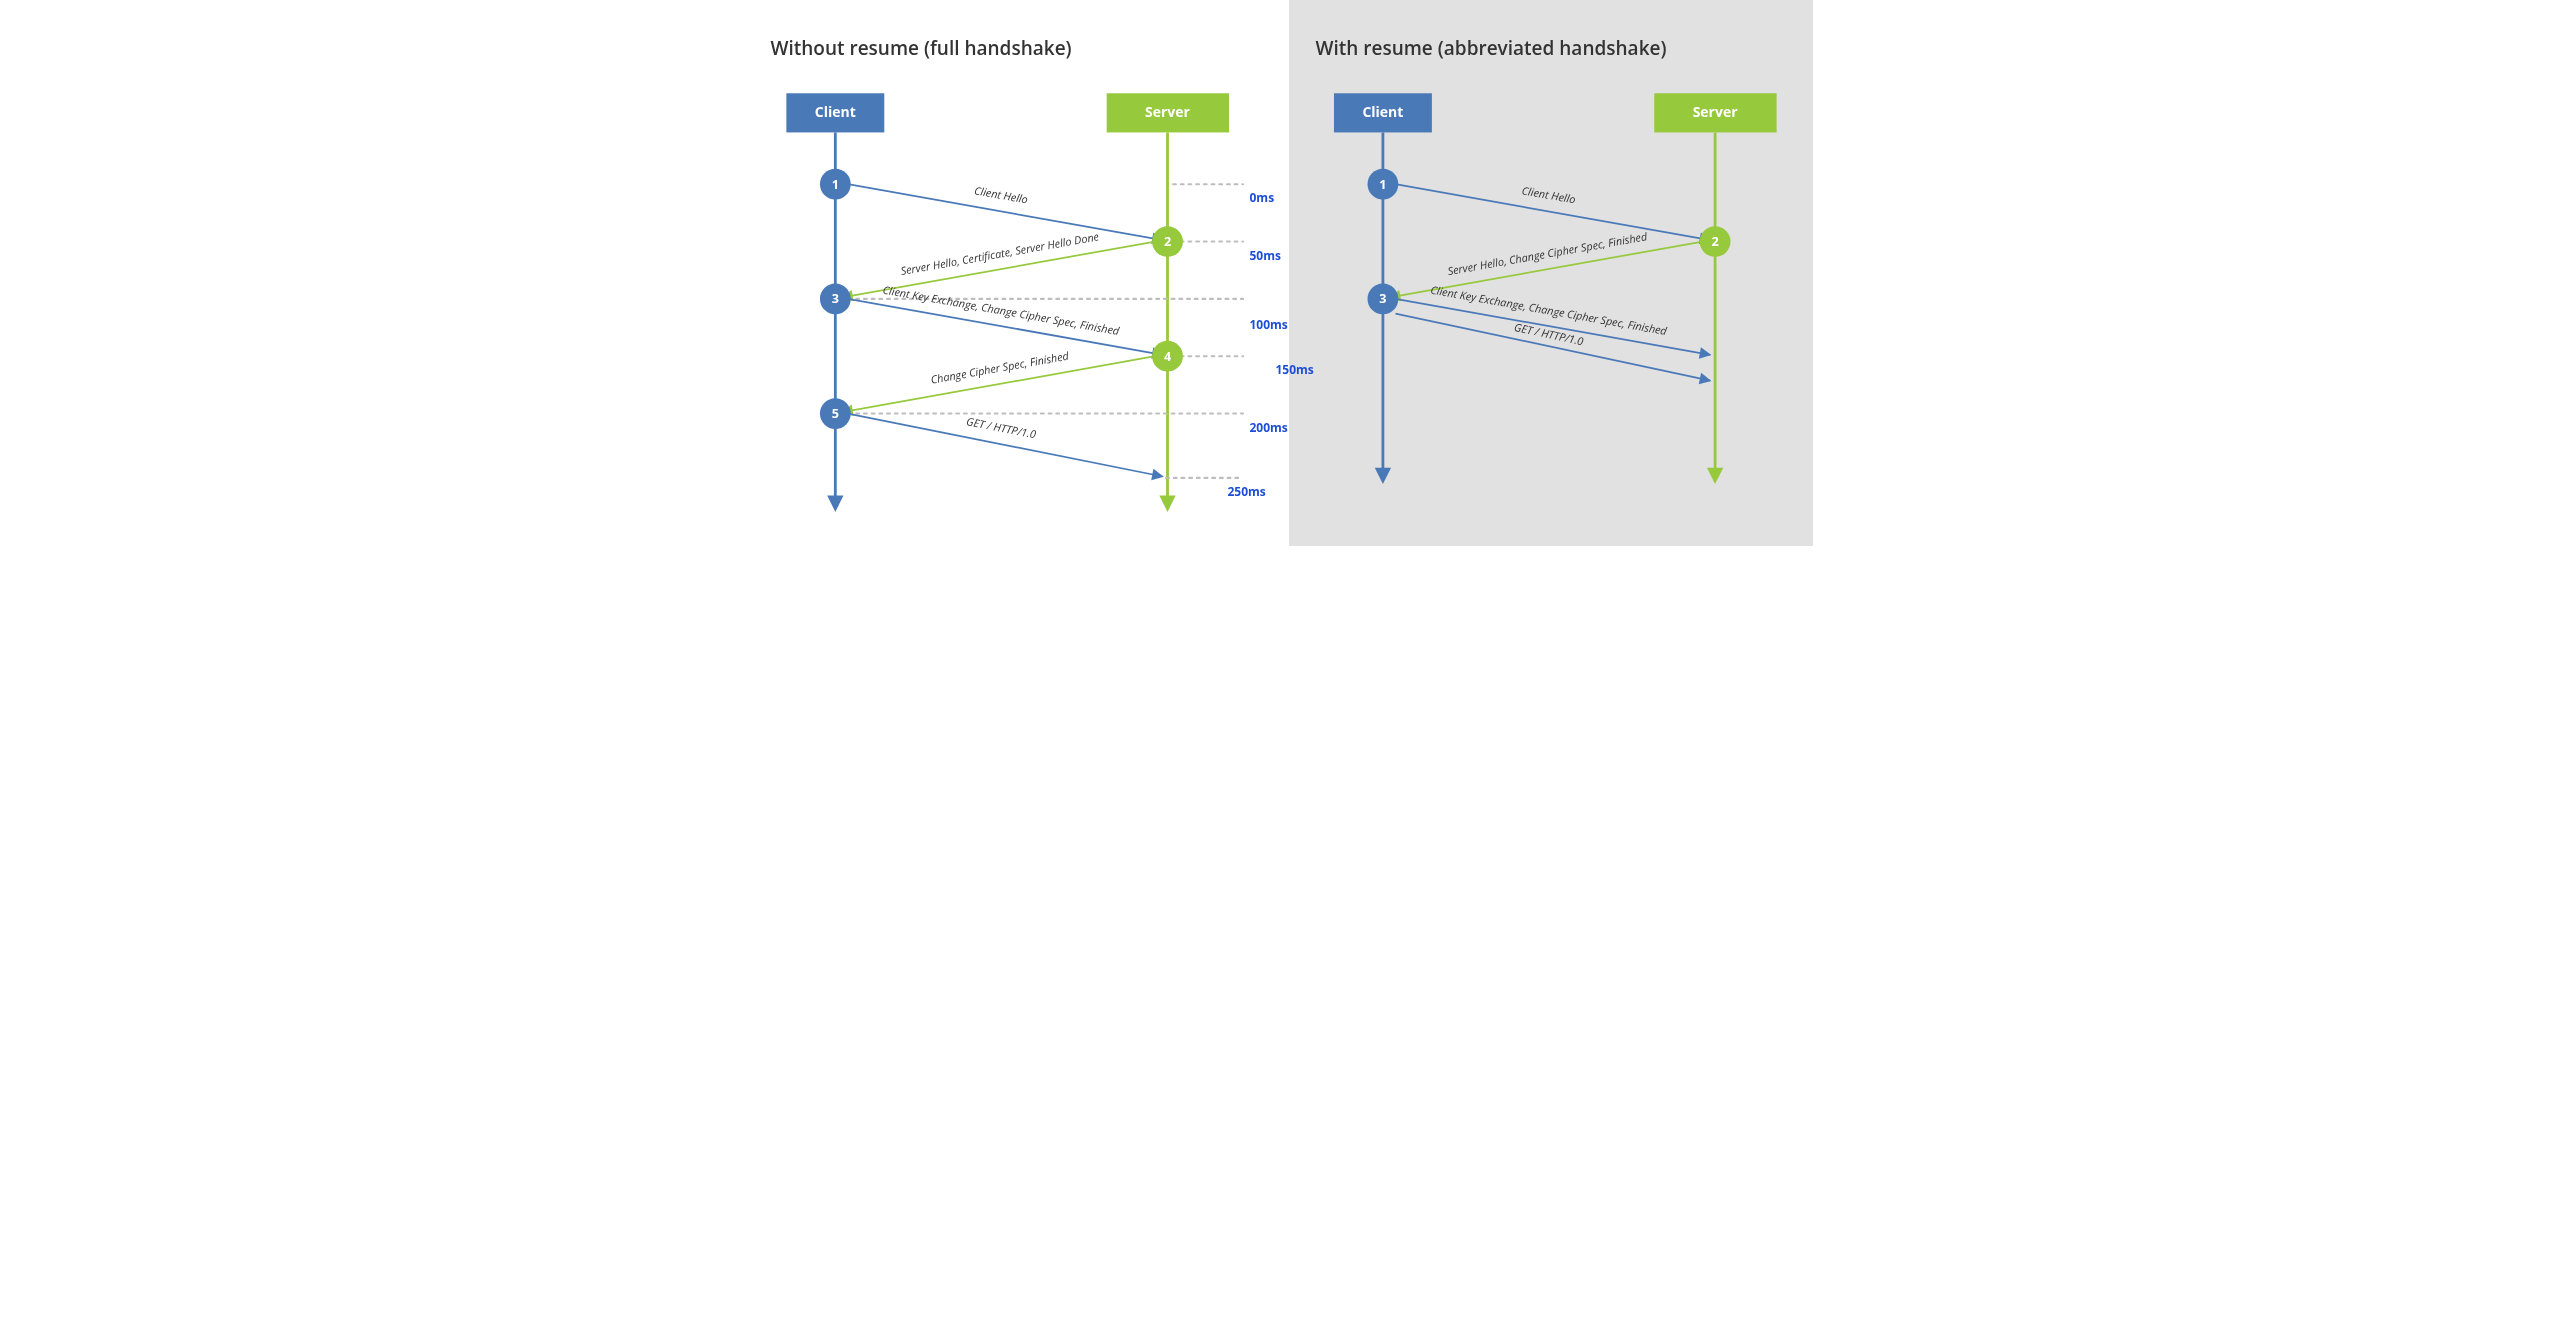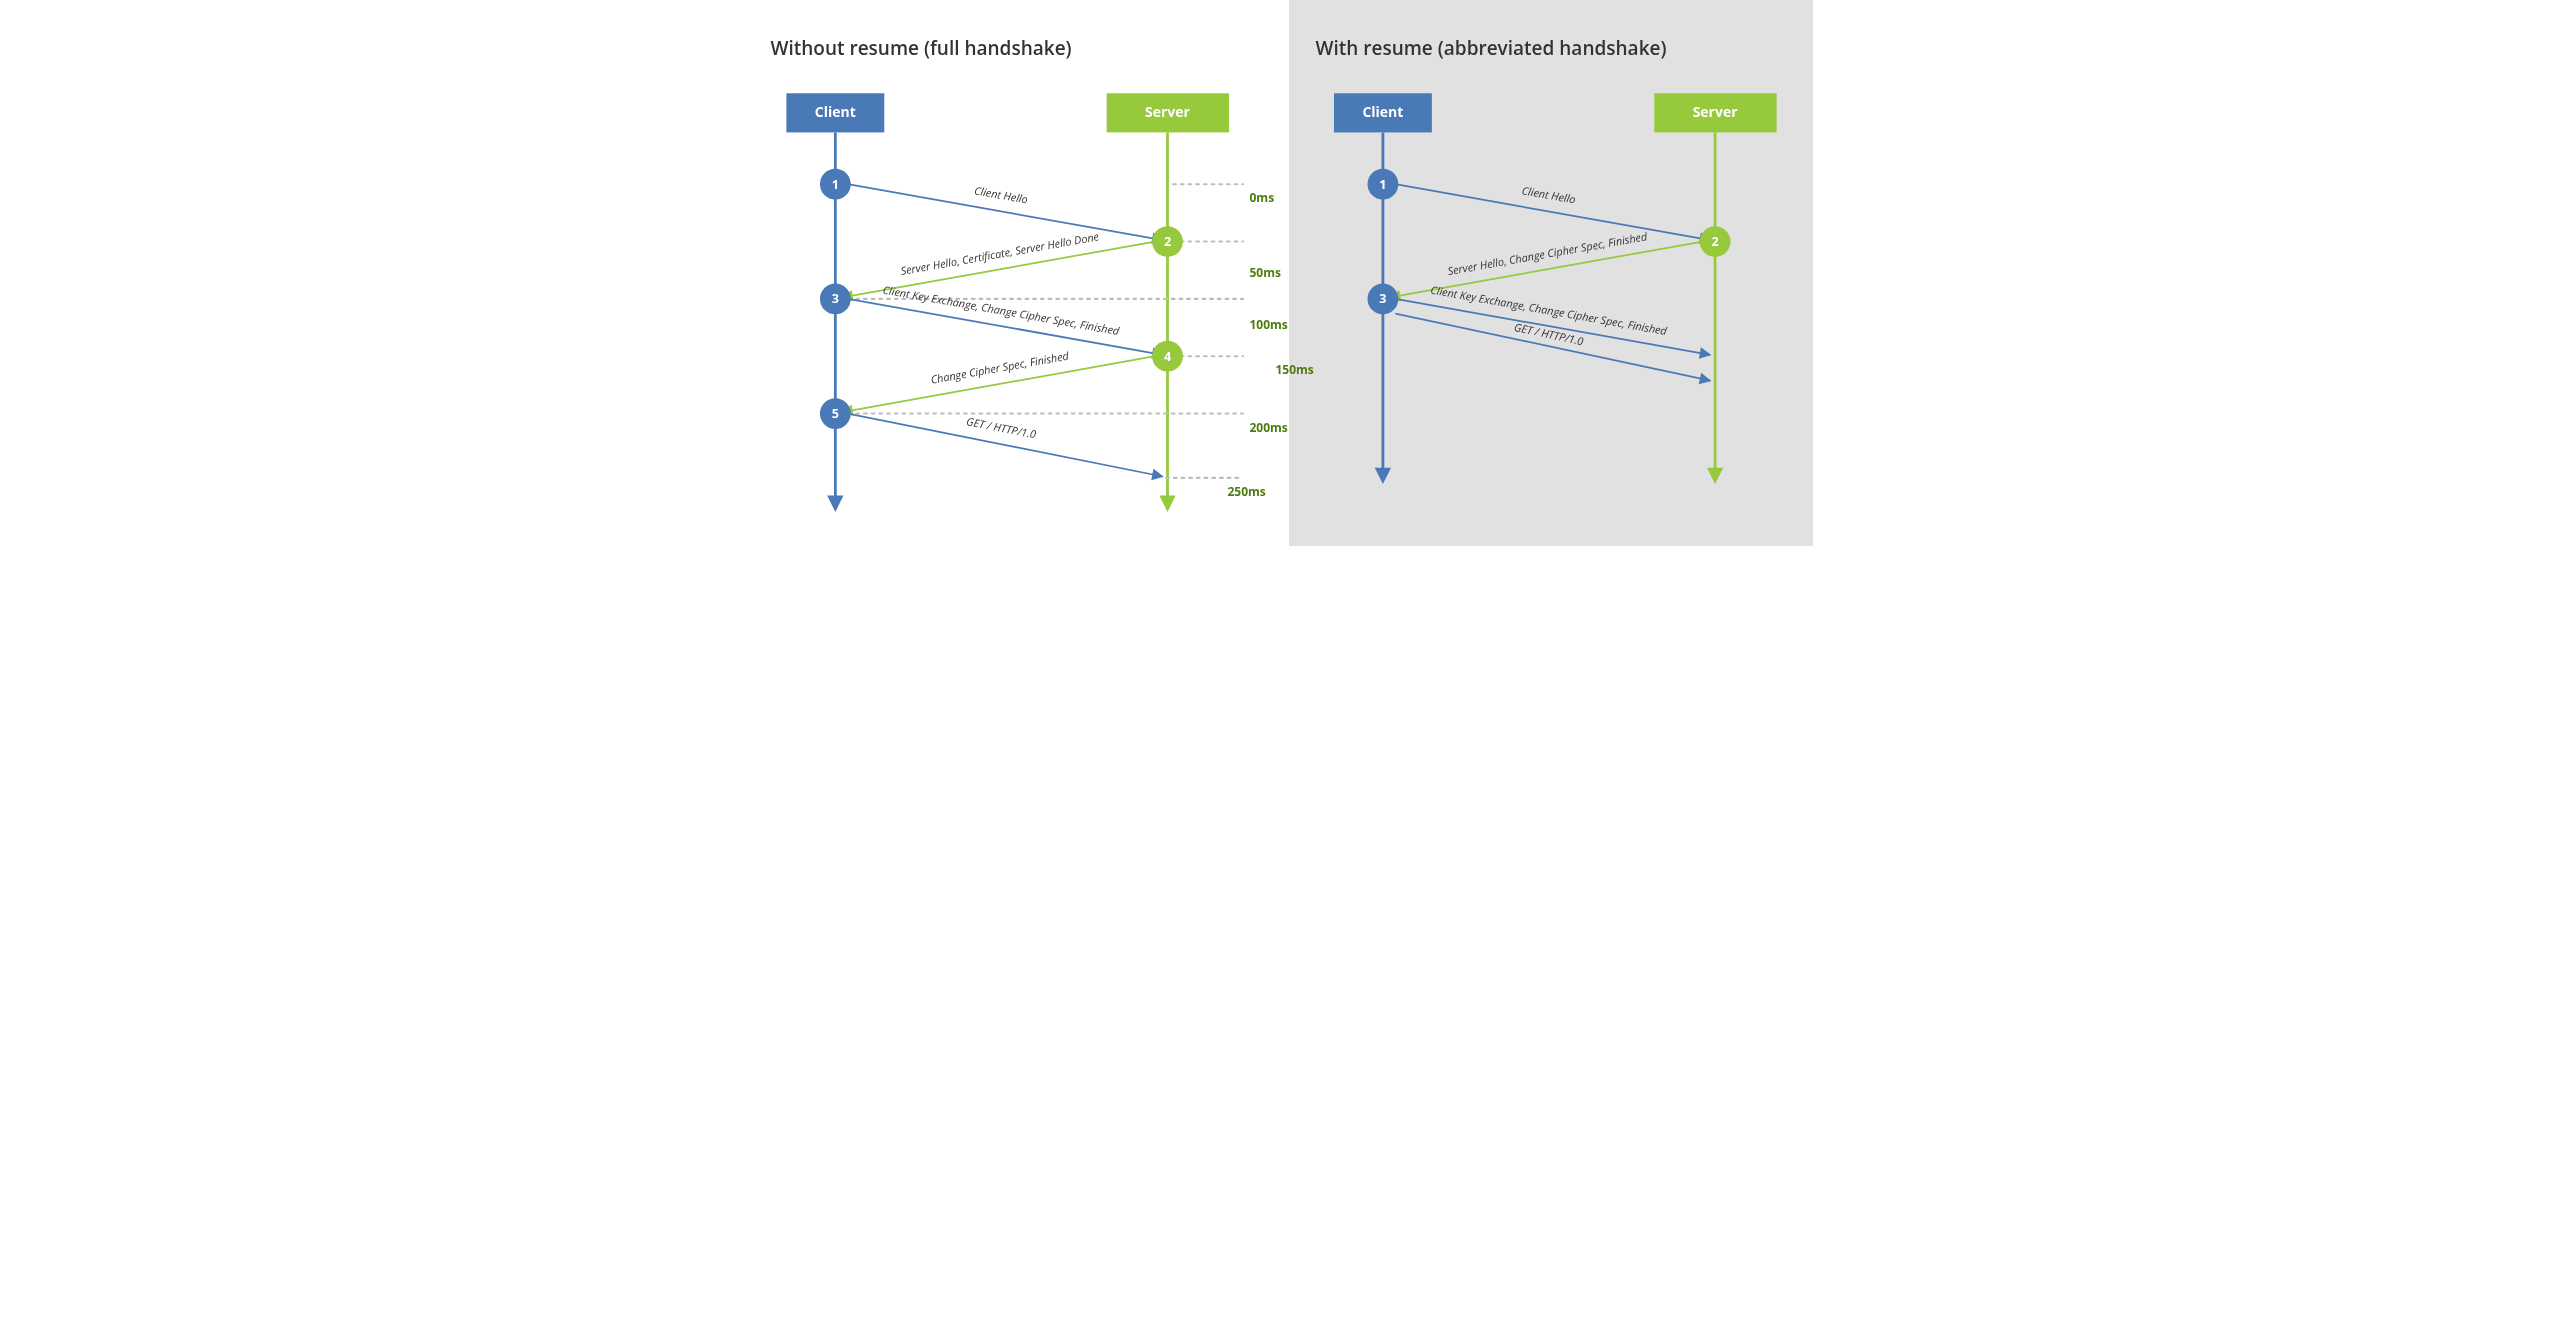--- a/index.html
+++ b/index.html
@@ -75,35 +75,35 @@
     stroke: #bdbdbd;
     stroke-width: 3;
     stroke-dasharray: 4 7;
     stroke-linecap: round;
     fill: none;
   }
   .time-label {
     position: absolute;
     font-size: 12px;
     font-weight: 700;
-    color: #4d7c0f;
+    color: #1d4ed8;
     transform: translateY(-50%);
   }
 </style>
 </head>
 <body>
 
 <div class="wrap">
   <div class="right-bg"></div>
 
   <h2 class="title" style="left:7px">Without resume (full handshake)</h2>
   <h2 class="title" style="left:552px">With resume (abbreviated handshake)</h2>
 
   <div class="time-label" style="left:486px; top:197px">0ms</div>
-  <div class="time-label" style="left:486px; top:272px">50ms</div>
+  <div class="time-label" style="left:486px; top:255px">50ms</div>
   <div class="time-label" style="left:486px; top:324px">100ms</div>
   <div class="time-label" style="left:512px; top:369px">150ms</div>
   <div class="time-label" style="left:486px; top:427px">200ms</div>
   <div class="time-label" style="left:464px; top:491px">250ms</div>
 
   <svg class="svg-area" width="1049" height="546" viewBox="0 0 1500 780">
     <defs>
       <marker id="arrow-client" viewBox="0 0 12 12" refX="10" refY="6" markerWidth="8" markerHeight="8" orient="auto-start-reverse">
         <path d="M1 1 L11 6 L1 11 Z" fill="#4a79b8"></path>
       </marker>

